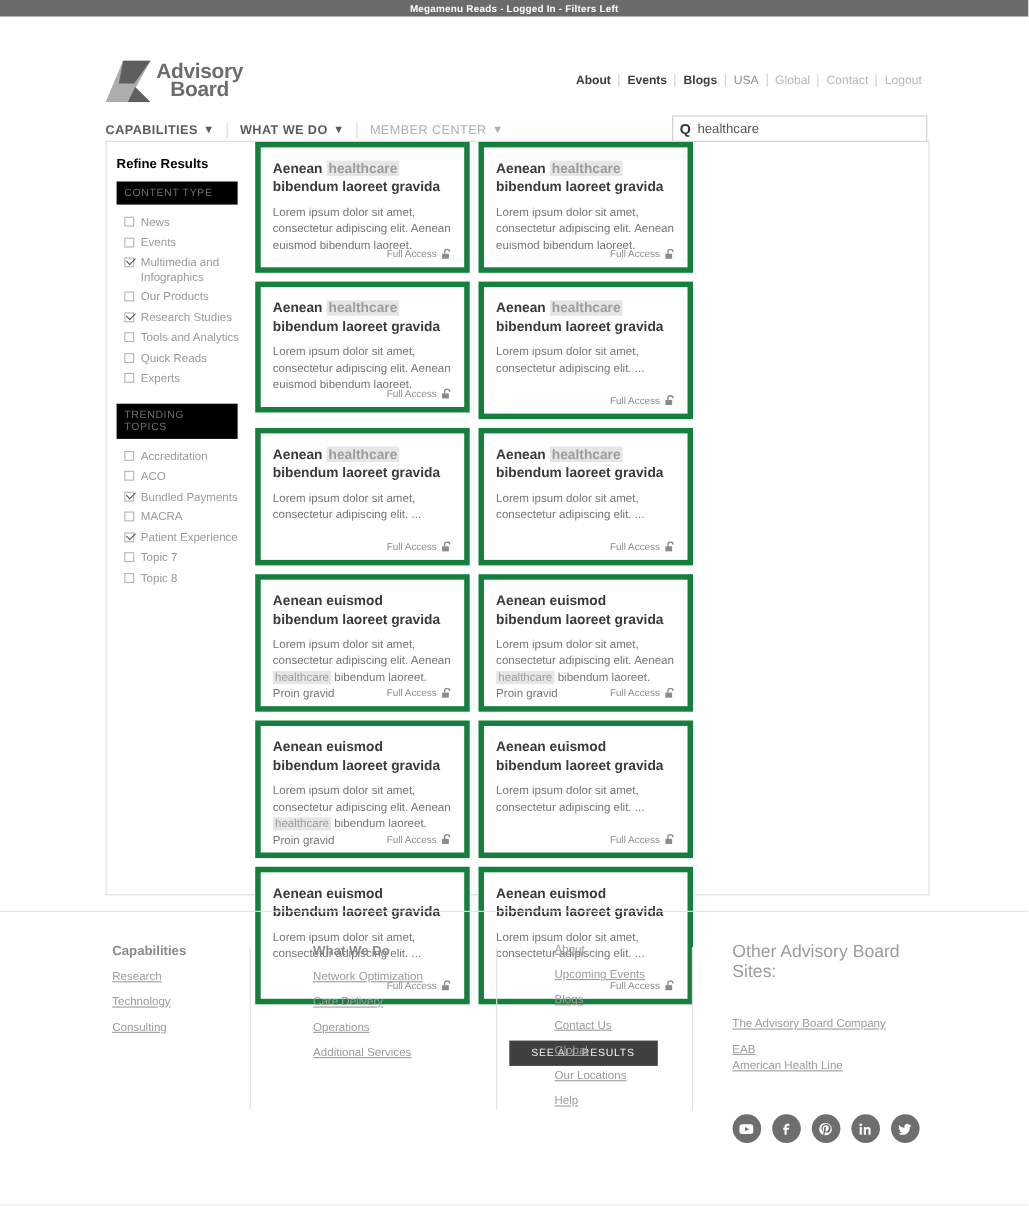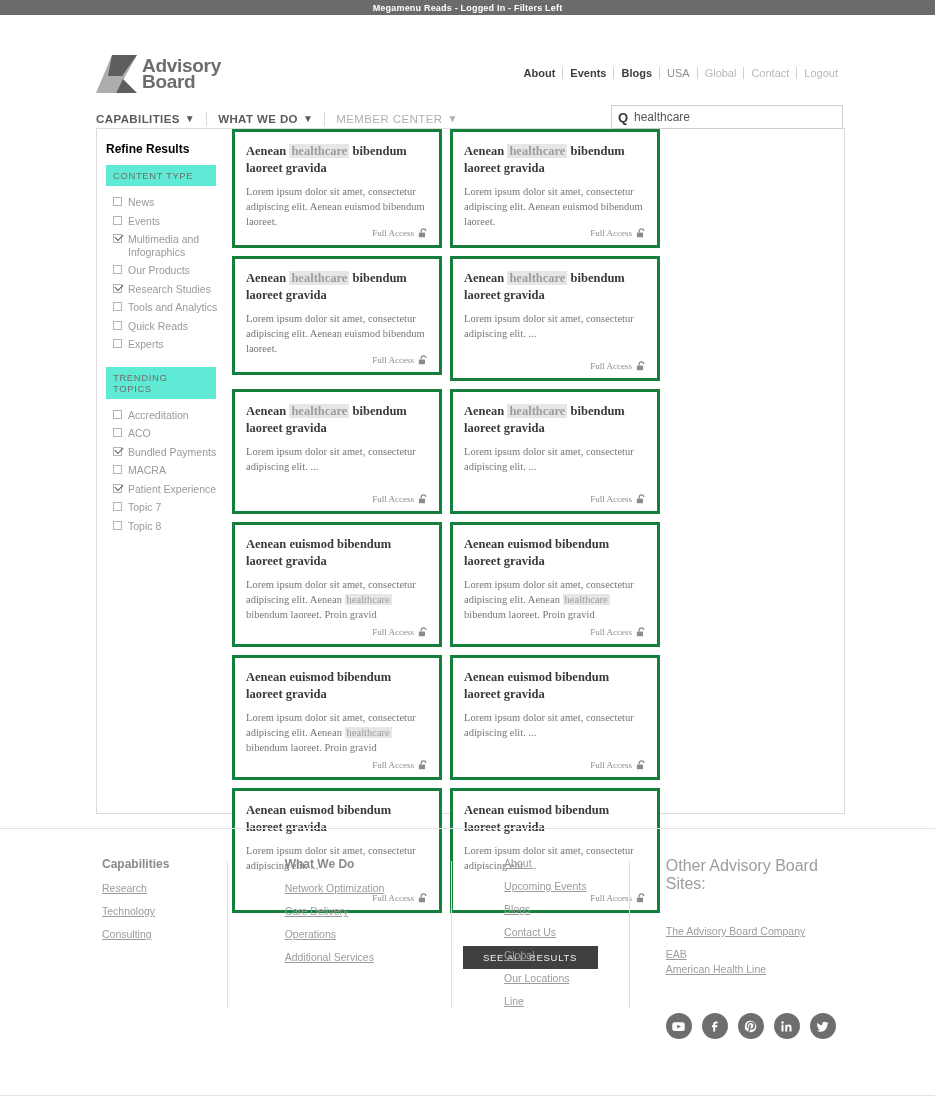--- a/index.html
+++ b/index.html
@@ -34,20 +34,21 @@
     height: 88px;
     position: relative;
   }
   .logo {
     position: absolute;
     left: 96px;
     top: 40px;
     display: flex;
     align-items: center;
     gap: 4px;
+    text-align: center;
   }
   .logo svg { display: block; }
   .logo-word {
     font-size: 19px;
     font-weight: bold;
     color: #6d6d6d;
     line-height: 16px;
     letter-spacing: -.3px;
   }
   .utilnav {
@@ -143,21 +144,21 @@
     padding: 13px 0 0 9px;
     box-sizing: border-box;
   }
   .refine-title {
     font-size: 12px;
     font-weight: bold;
     color: #000000;
     margin-bottom: 9px;
   }
   .facet-head {
-    background: #5eead4;
+    background: #000000;
     color: #6f6f6f;
     font-size: 9.5px;
     letter-spacing: .6px;
     padding: 5px 7px;
     width: 110px;
     box-sizing: border-box;
     margin-bottom: 7px;
   }
   .facet-list { margin-bottom: 13px; }
   .facet {
@@ -214,27 +215,26 @@
     color: #8d8d8d;
     text-decoration: underline;
   }
   .grid {
     display: flex;
     flex-wrap: wrap;
     gap: 8px;
     padding-right: 16px;
   }
   .card {
-    width: 210px;
+    width: 195px;
     box-sizing: border-box;
-    border: 3px solid #15803d;
+    border: 5px solid #15803d;
     background: #fff;
     padding: 11px 11px 8px 11px;
     position: relative;
-    font-family: Liberation Serif, serif;
   }
   .card.h-a { height: 119px; }
   .card.h-b { height: 125px; }
   .card-title {
     font-size: 12.5px;
     font-weight: bold;
     color: #3a3a3a;
     line-height: 17px;
     margin-bottom: 7px;
   }
@@ -673,21 +673,21 @@
       <a class="flink">Additional Services</a>
     </div>
 
     <div class="fcol c3 bl">
       <a class="flink">About</a>
       <a class="flink">Upcoming Events</a>
       <a class="flink">Blogs</a>
       <a class="flink">Contact Us</a>
       <a class="flink">Global</a>
       <a class="flink">Our Locations</a>
-      <a class="flink">Line</a>
+      <a class="flink">Help</a>
     </div>
 
     <div class="fcol c4 bl">
       <div class="fnote">Other Advisory Board Sites:</div>
       <a class="flink">The Advisory Board Company</a>
       <a class="flink tight">EAB</a>
       <a class="flink tight">American Health Line</a>
 
       <div class="socials">
         <span class="sicon">

